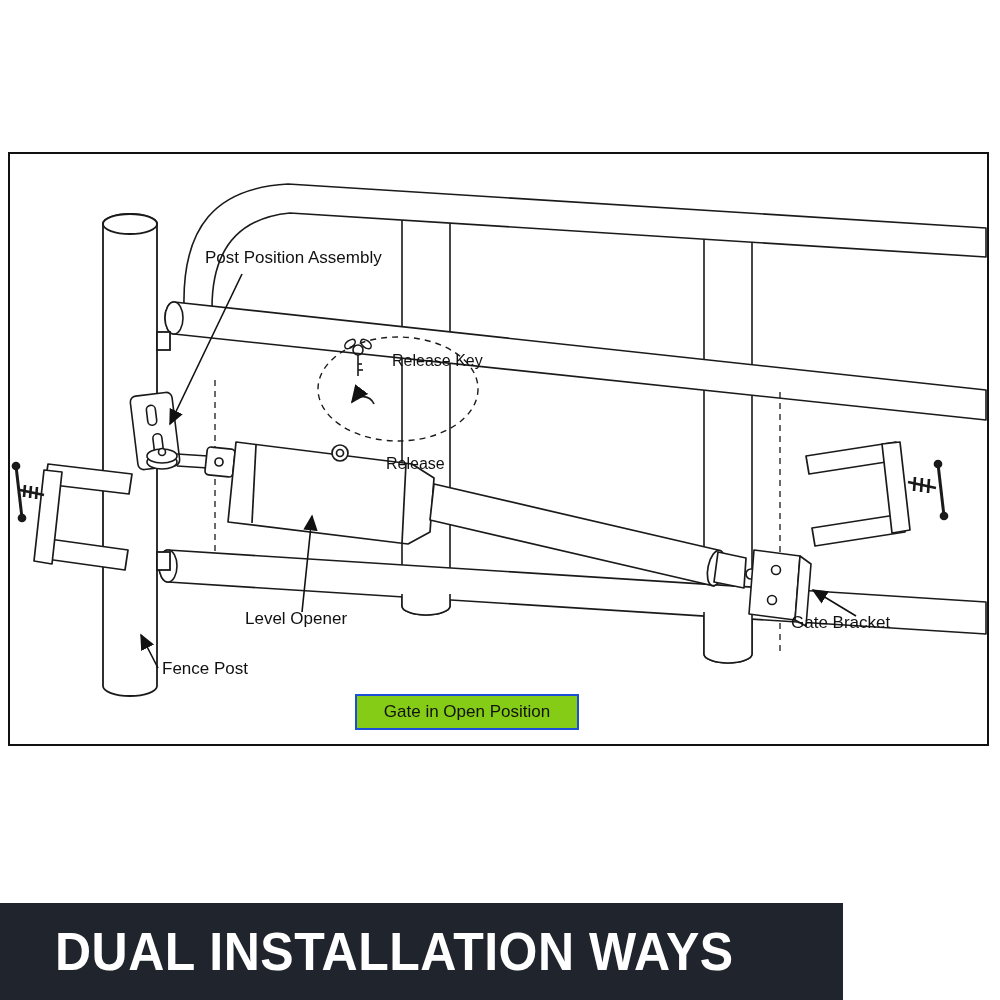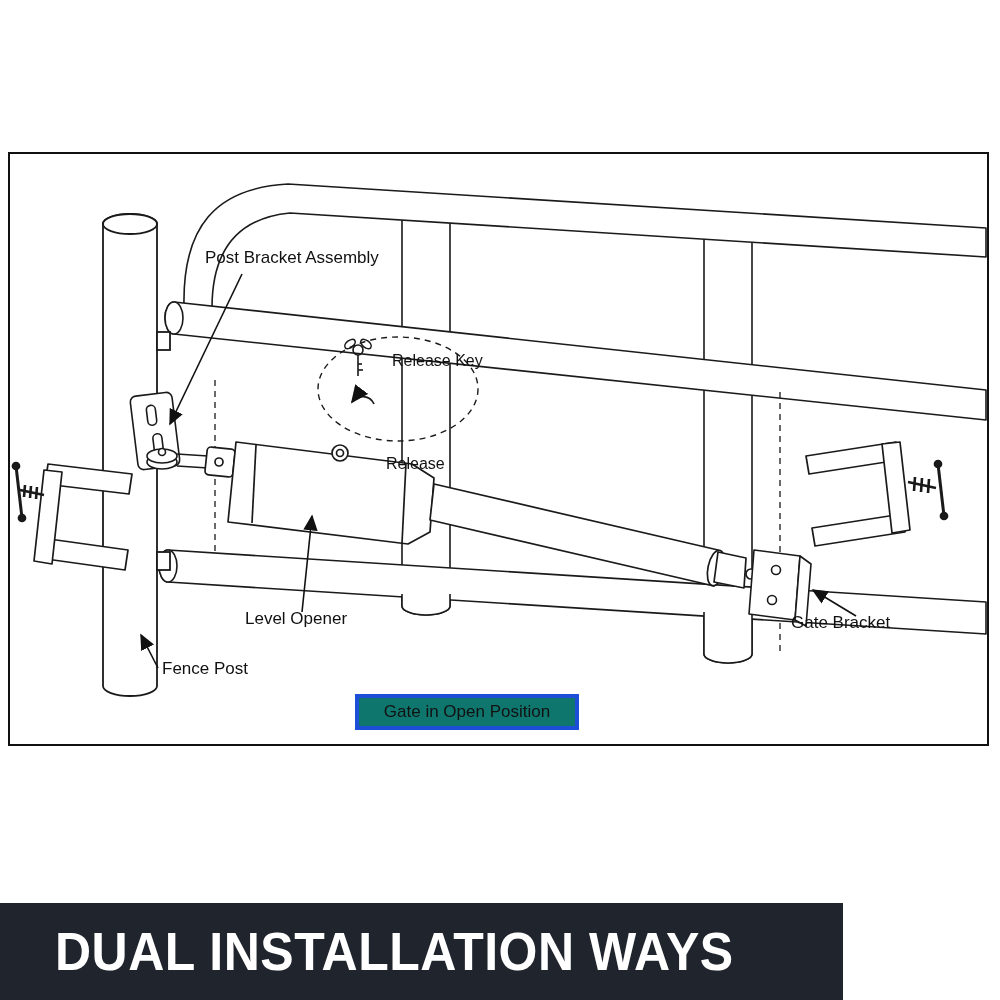--- a/index.html
+++ b/index.html
@@ -12,23 +12,23 @@
     border:2px solid #111; box-sizing:border-box; background:#fff;
   }
   #diagram-box svg { display:block; width:100%; height:100%; }
   .lbl {
     position:absolute; font-size:17px; color:#111; white-space:nowrap;
     line-height:1.1;
   }
   .lbl.small { font-size:16px; }
   #gate-open-box {
     position:absolute; left:355px; top:694px; width:224px; height:36px;
-    border:4px solid #1d4ed8; box-sizing:border-box;
+    border:2px solid #1d4ed8; box-sizing:border-box;
     display:flex; align-items:center; justify-content:center;
-    font-size:17px; color:#111; background:#0f766e;
+    font-size:17px; color:#111; background:#84cc16;
   }
   #banner {
     position:absolute; left:0; top:903px; width:843px; height:97px;
     display:flex; align-items:center; padding-left:55px; box-sizing:border-box;
   }
   #banner-title {
     font-size:50px; font-weight:bold; letter-spacing:0.5px;
     transform:scaleY(1.06); transform-origin:left center;
     font-family:"Liberation Sans", sans-serif;
   }
@@ -151,21 +151,21 @@
 
       <g stroke="#111" stroke-width="1.6" fill="none">
         <line x1="232" y1="120" x2="160" y2="270" marker-end="url(#arrowhead)"></line>
         <line x1="292" y1="458" x2="302" y2="362" marker-end="url(#arrowhead)"></line>
         <line x1="148" y1="514" x2="131" y2="481" marker-end="url(#arrowhead)"></line>
         <line x1="846" y1="462" x2="803" y2="436" marker-end="url(#arrowhead)"></line>
       </g>
     </svg>
   </div>
 
-  <div class="lbl" style="left:205px; top:249px;">Post Bracket Assembly</div>
+  <div class="lbl" style="left:205px; top:249px;">Post Position Assembly</div>
 
   <div class="lbl small" style="left:383px; top:352px;margin-left:9px;">Release Key</div>
 
   <div class="lbl small" style="left:386px; top:409px;margin-top:46px;">Release</div>
 
   <div class="lbl" style="left:245px; top:610px;">Level Opener</div>
 
   <div class="lbl" style="left:162px; top:660px;">Fence Post</div>
 
   <div class="lbl" style="left:791px; top:614px;">Gate Bracket</div>

